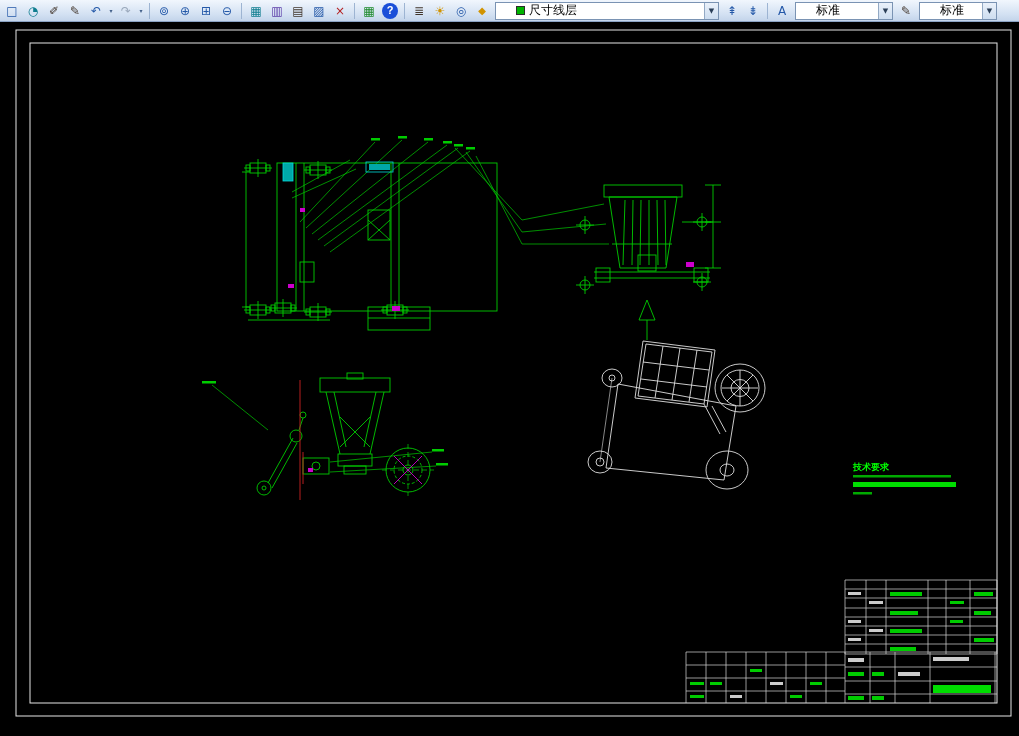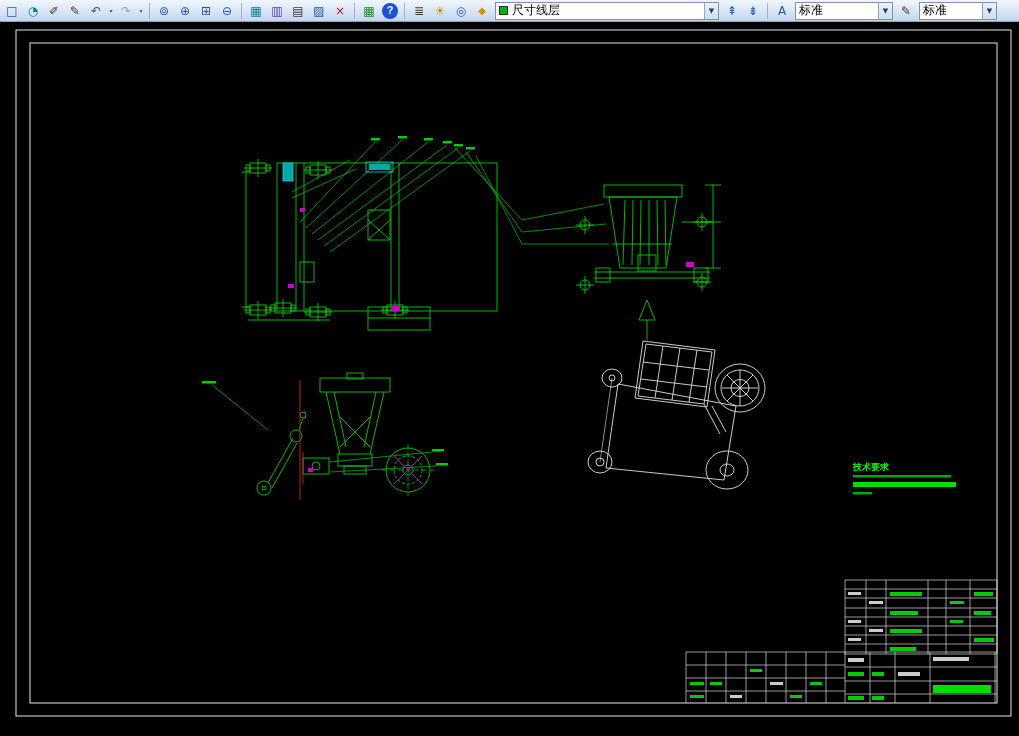--- a/index.html
+++ b/index.html
@@ -19,21 +19,21 @@
     padding:0;cursor:default
   }
   .tb.small{font-size:10px}
   .mini{width:8px;font-size:6px;color:#44618a;flex:0 0 auto;text-align:center}
   .sep{width:1px;height:16px;background:#9db4d2;margin:0 3px;flex:0 0 auto}
   .blue{color:#2458a8}.teal{color:#0f7d8f}.red{color:#b42020}.yellow{color:#d19300}
   .green{color:#1d8a2a}.gray{color:#9aa8bb}.dark{color:#40342a}.purple{color:#5b3da8}
   .helpbtn{background:#1b4fd8;color:#fff !important;border-radius:9px;width:16px;height:16px;
     line-height:15px;font-size:11px;font-weight:bold;border:none;margin:0 2px;flex:0 0 auto;text-align:center}
   .dd{display:flex;align-items:center;height:18px;background:#fff;border:1px solid #7a93b3;
-    font-size:12px;color:#000;flex:0 0 auto;padding-left:3px;margin:0 2px;overflow:hidden}
+    font-size:12px;color:#000;flex:0 0 auto;padding-left:20px;margin:0 2px;overflow:hidden}
   .dd .ddtext{flex:1 1 auto;overflow:hidden;white-space:nowrap}
   .ddarrow{width:14px;height:16px;flex:0 0 14px;background:linear-gradient(#eaf1fa,#cdddf0);
     border-left:1px solid #93a9c4;font-size:7px;color:#2b3f58;text-align:center;line-height:16px}
   .layer-dd{width:224px}
   .std-dd{width:98px}
   .std-dd-right{width:78px}
   .swatch{width:9px;height:9px;background:#00b400;border:1px solid #2c2c2c;margin-right:4px;flex:0 0 auto}
 
   
   .canvas{position:relative;width:1019px;height:714px;background:#22c55e;flex:0 0 714px}

